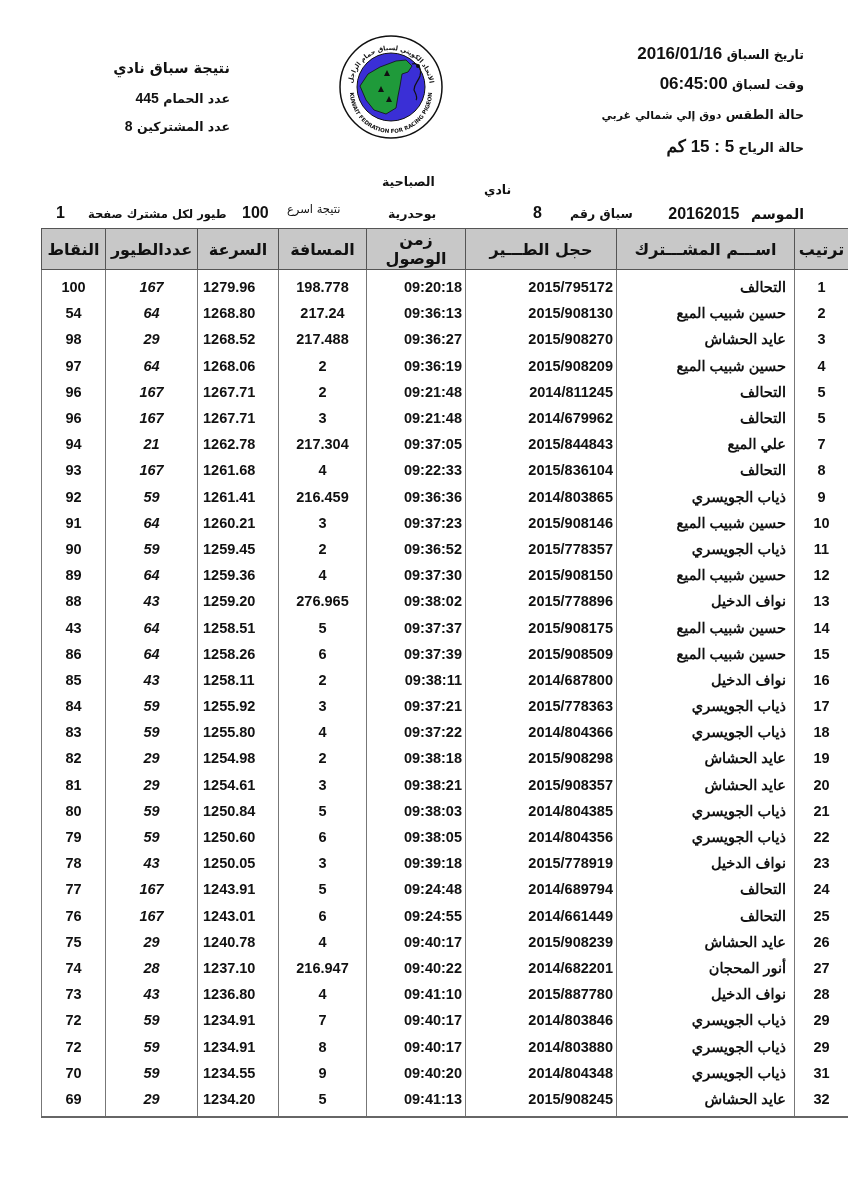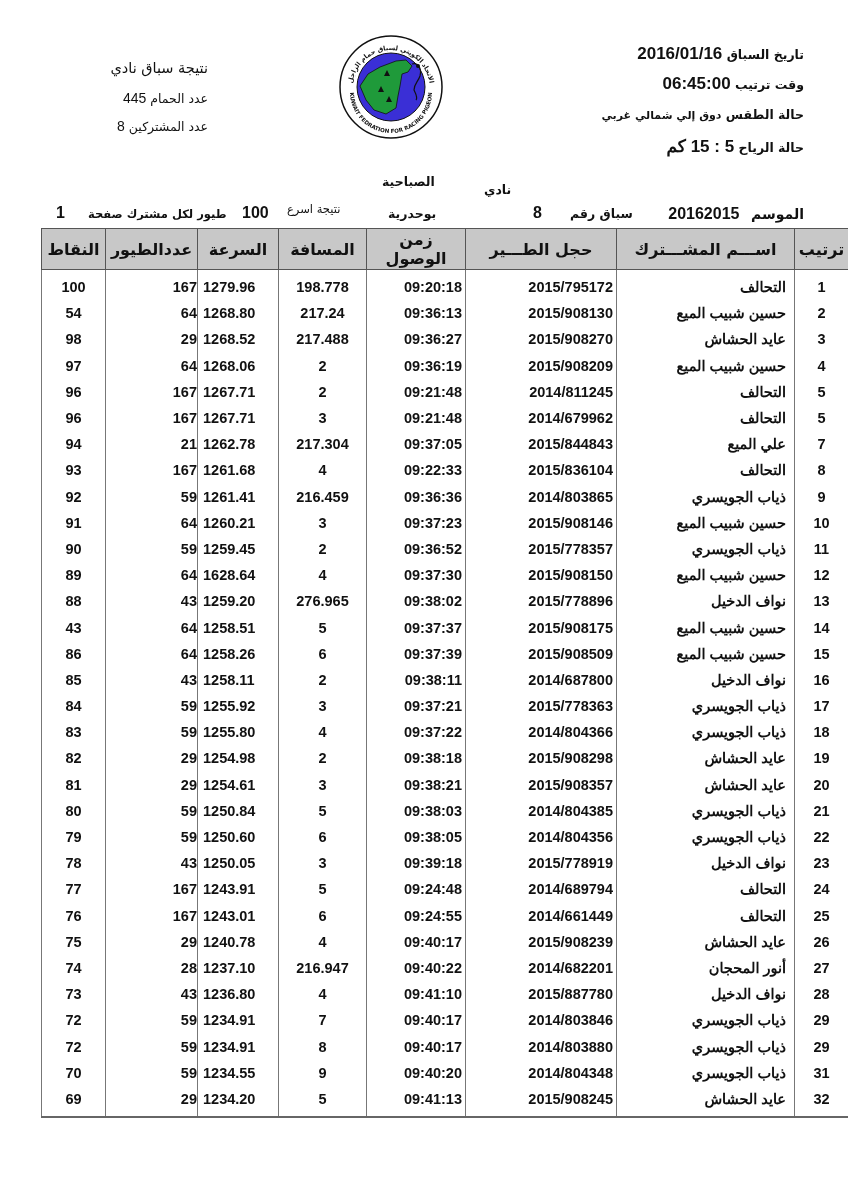--- a/index.html
+++ b/index.html
@@ -5,21 +5,21 @@
   html, body { margin: 0; padding: 0; background: #ffffff; }
   body { width: 848px; height: 1200px; position: relative; overflow: hidden;
          font-family: "DejaVu Sans", "Liberation Sans", sans-serif; color: #111; }
   .abs { position: absolute; }
 
   
   .info-r { right: 44px; direction: rtl; text-align: right; font-weight: bold; font-size: 12.5px; white-space: nowrap; }
   .info-r .num { font-family: "Liberation Sans", sans-serif; font-size: 17px; }
 
   
-  .info-l { right: 640px; direction: rtl; font-weight: normal; white-space: nowrap; }
+  .info-l { right: 618px; direction: rtl; font-weight: bold; white-space: nowrap; }
 
   
   .logo { left: 338px; top: 34px; width: 106px; height: 106px; }
 
   
   .meta { font-weight: bold; white-space: nowrap; }
   .meta-lg { font-family: "Liberation Sans", sans-serif; font-size: 16px; }
   .meta-sm { font-size: 12.5px; }
 
   
@@ -31,33 +31,33 @@
                      font-weight: bold; font-size: 14.5px; padding: 0;
                      border-left: 1px solid #777; border-right: 1px solid #777; }
   table.results tbody tr:first-child td { padding-top: 4px; }
   table.results tbody tr:last-child td { border-bottom: 2px solid #666; padding-bottom: 4px; }
   td.c-rank { text-align: center; }
   td.c-name { text-align: right; padding-right: 8px !important; font-family: "DejaVu Sans", sans-serif; font-size: 12px; }
   td.c-ring { padding-right: 3px !important; }
   td.c-time { text-align: right; padding-right: 3px !important; }
   td.c-dist { text-align: center; }
   td.c-speed { text-align: left; padding-left: 5px !important; direction: ltr; }
-  td.c-birds { text-align: right; }
+  td.c-birds { text-align: center; font-style: italic; }
   td.c-points { text-align: center; }
   thead th { border-top: 1px solid #555; }
 </style>
 </head>
 <body>
 
 <div class="abs info-r" style="top:44px;">
   <span>تاريخ السباق</span>
   <span class="num">2016/01/16</span>
 </div>
 <div class="abs info-r" style="top:74px;">
-  <span>وقت ترتيب</span>
+  <span>وقت لسباق</span>
   <span class="num">06:45:00</span>
 </div>
 <div class="abs info-r" style="top:107px;">
   <span>حالة الطقس</span>
   <span style="font-size:11px;">دوق إلي شمالي غربي</span>
 </div>
 <div class="abs info-r" style="top:136px;">
   <span>حالة الرياح</span>
   <span class="num">5 : 15 كم</span>
 </div>
@@ -240,21 +240,21 @@
         <td class="c-speed">1259.45</td>
         <td class="c-birds">59</td>
         <td class="c-points">90</td>
       </tr>
       <tr>
         <td class="c-rank">12</td>
         <td class="c-name">حسين شبيب الميع</td>
         <td class="c-ring">2015/908150</td>
         <td class="c-time">09:37:30</td>
         <td class="c-dist">4</td>
-        <td class="c-speed">1628.64</td>
+        <td class="c-speed">1259.36</td>
         <td class="c-birds">64</td>
         <td class="c-points">89</td>
       </tr>
       <tr>
         <td class="c-rank">13</td>
         <td class="c-name">نواف الدخيل</td>
         <td class="c-ring">2015/778896</td>
         <td class="c-time">09:38:02</td>
         <td class="c-dist">276.965</td>
         <td class="c-speed">1259.20</td>

